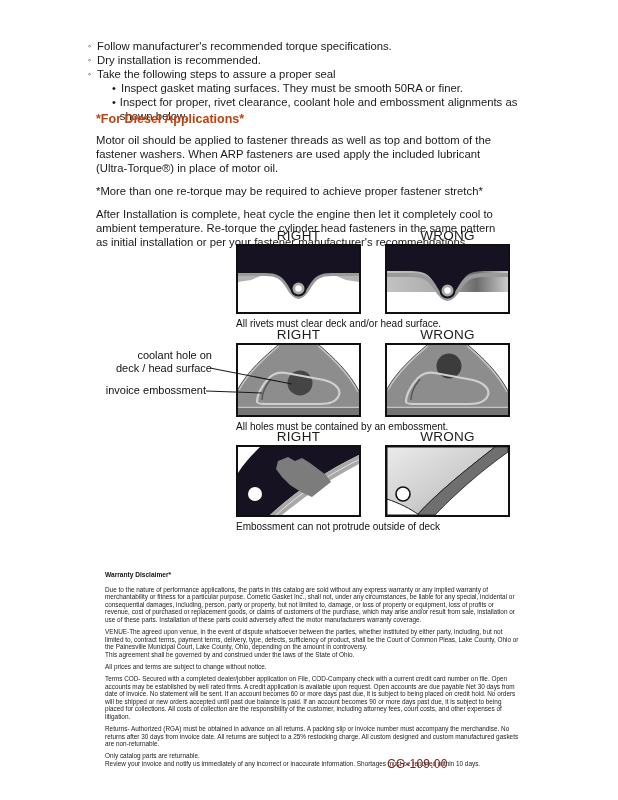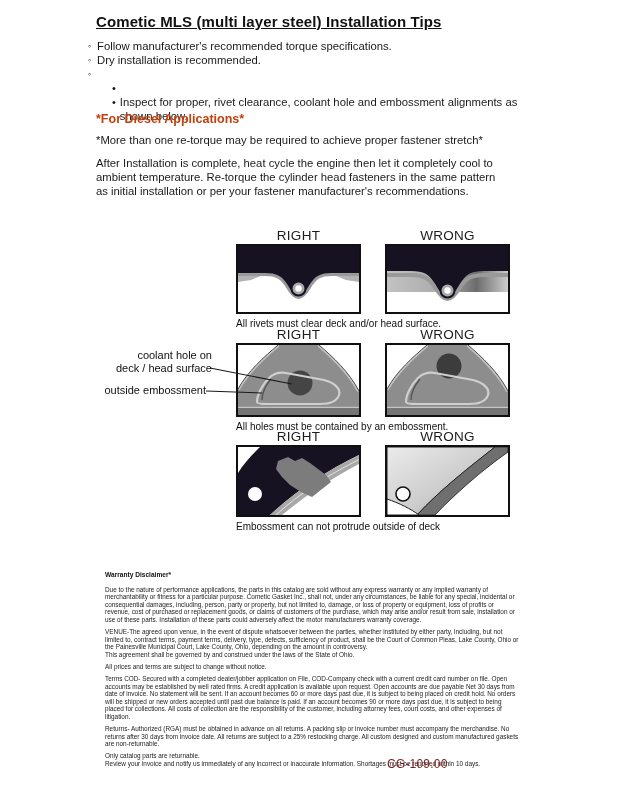--- a/index.html
+++ b/index.html
@@ -40,45 +40,47 @@
   .warranty h3 { font-size:6.6px; font-weight:bold; margin-bottom:7px; color:#111; }
   .warranty .wp { margin-bottom:4.5px; }
 
   .page-code { position:absolute; left:387px; top:757px; font-size:12px; color:#7f1d1d; letter-spacing:.2px; }
 </style>
 </head>
 <body>
 
 <div class="page">
 
-  <h1 class="page-title">Cometic MLS (multi layer steel) Installation Tips</h1>
 
   <div class="tips">
     <div class="tip-row">
         <span class="marker">◦</span>
         <span>Follow manufacturer's recommended torque specifications.</span>
       </div>
     <div class="tip-row">
         <span class="marker">◦</span>
         <span>Dry installation is recommended.</span>
       </div>
     <div class="tip-row">
         <span class="marker">◦</span>
+        <span>Take the following steps to assure a proper seal</span>
       </div>
     <div class="tip-row tip-sub">
         <span class="marker">•</span>
+        <span>Inspect gasket mating surfaces.  They must be smooth 50RA or finer.</span>
       </div>
     <div class="tip-row tip-sub">
         <span class="marker">•</span>
         <span>Inspect for proper, rivet clearance, coolant hole and embossment alignments as shown below.</span>
       </div>
   </div>
 
   <div class="diesel">
     <h2>*For Diesel Applications*</h2>
+    <p>Motor oil should be applied to fastener threads as well as top and bottom of the fastener washers. When ARP fasteners are used apply the included lubricant (Ultra-Torque®) in place of motor oil.</p>
     <p>*More than one re-torque may be required to achieve proper fastener stretch*</p>
     <p>After Installation is complete, heat cycle the engine then let it completely cool to ambient temperature. Re-torque the cylinder head fasteners in the same pattern as initial installation or per your fastener manufacturer's recommendations.</p>
   </div>
 
   <div class="pair" style="top:228px">
     <div class="pair-row">
       <div class="fig-col">
         <div class="fig-label">RIGHT</div>
         <div class="fig-box">
           <svg viewBox="0 0 121 66">
@@ -158,21 +160,21 @@
         </div>
       </div>
     </div>
     <div class="fig-caption">All holes must be contained by an embossment.</div>
   </div>
 
   <div class="ann ann-coolant">
     <div>coolant hole on</div>
     <div>deck / head surface</div>
   </div>
-  <div class="ann ann-emboss">outside embossment</div>
+  <div class="ann ann-emboss">invoice embossment</div>
   <svg class="ann-lines" width="100" height="55">
     <line x1="10" y1="23" x2="92" y2="39" stroke="#1a1a1a" stroke-width="1.1"></line>
     <line x1="6" y1="46" x2="62" y2="48" stroke="#1a1a1a" stroke-width="1.1"></line>
   </svg>
 
   <div class="pair" style="top:429px">
     <div class="pair-row">
       <div class="fig-col">
         <div class="fig-label">RIGHT</div>
         <div class="fig-box">

